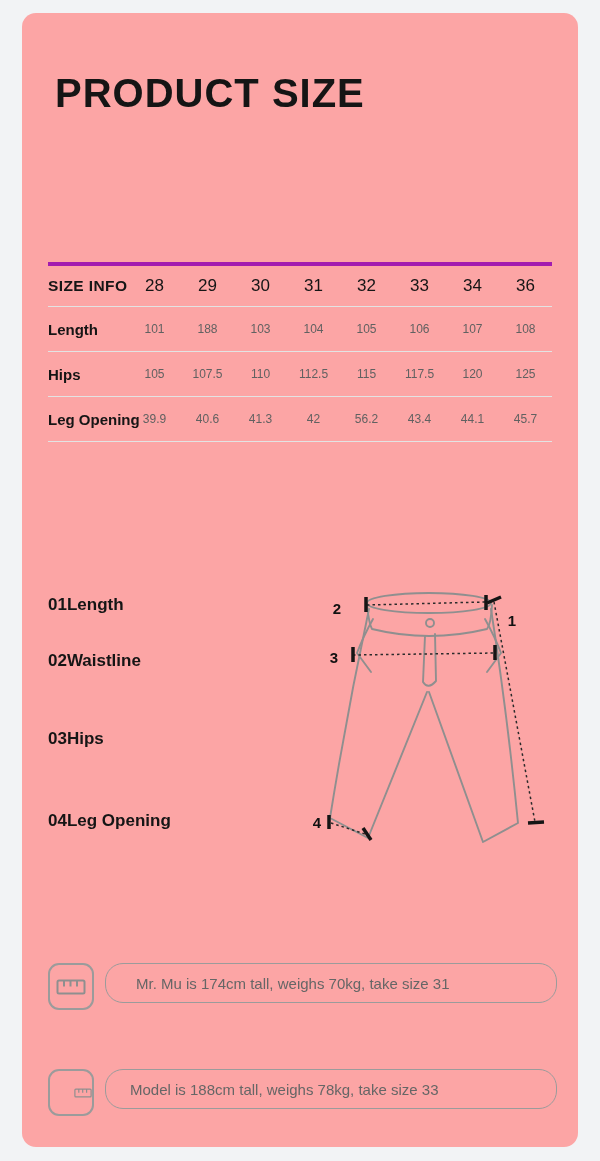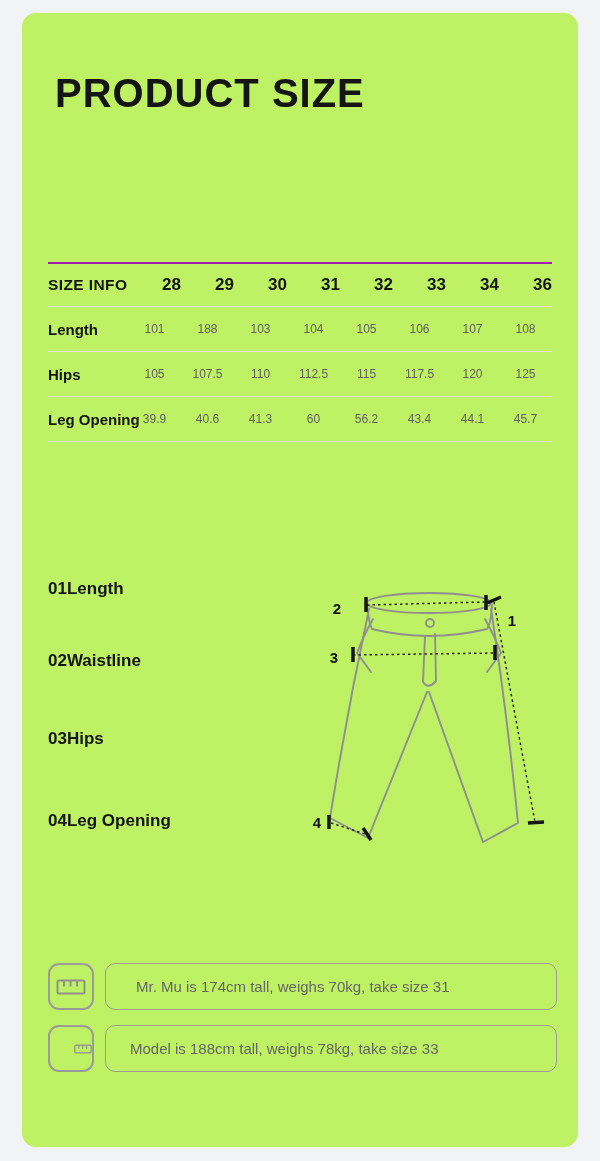--- a/index.html
+++ b/index.html
@@ -6,67 +6,67 @@
   html, body { width:600px; height:1161px; }
   body {
     background:#f2f3f5;
     font-family:"Liberation Sans", sans-serif;
     position:relative;
     overflow:hidden;
   }
   .card {
     position:absolute; left:22px; top:13px;
     width:556px; height:1134px;
-    background:#bef264; border-radius:14px;
+    background:#fca5a5; border-radius:14px;
   }
   .title {
     position:absolute; left:33px; top:58px;
     font-size:40px; font-weight:700; color:#151515;
     letter-spacing:1px; white-space:nowrap;
   }
   
   .size-table { position:absolute; left:26px; top:249px; width:504px; }
   .t-row {
     display:grid; grid-template-columns:80px repeat(8, 53px);
     align-items:center; height:45px;
     border-bottom:1px solid #e3e3e3;
   }
-  .t-row.header { border-top:2px solid #a21caf; }
+  .t-row.header { border-top:4px solid #a21caf; }
   .t-label {
     font-size:15px; font-weight:700; color:#151515;
     white-space:nowrap; overflow:visible;
   }
   .t-row.header .t-label { font-size:15.5px; letter-spacing:0.4px; }
-  .t-size { font-size:17px; font-weight:700; color:#151515; text-align:right; }
+  .t-size { font-size:17px; font-weight:400; color:#151515; text-align:center; }
   .t-val  { font-size:12px; color:#616161; text-align:center; }
   
   .measure-item {
     position:absolute; left:26px;
     font-size:17px; font-weight:700; color:#151515; white-space:nowrap;
   }
-  .mi-0 { top:566px; } .mi-1 { top:638px; } .mi-2 { top:716px; } .mi-3 { top:798px; }
+  .mi-0 { top:582px; } .mi-1 { top:638px; } .mi-2 { top:716px; } .mi-3 { top:798px; }
   
   .pants { position:absolute; left:283px; top:569px; }
   .pants .outline { fill:none; stroke:#8f8f8f; stroke-width:1.9; stroke-linejoin:round; stroke-linecap:round; }
   .pants .dotted  { fill:none; stroke:#2a2a2a; stroke-width:1.5; stroke-dasharray:2.5 3; }
   .pants .tick    { stroke:#151515; stroke-width:3.5; stroke-linecap:butt; }
   .pants .marker  { font-family:"Liberation Sans", sans-serif; font-size:15px; font-weight:700; fill:#111111; }
   
   .note-icon {
     position:absolute; left:26px; width:46px; height:47px;
     border:2px solid #9b9b9b; border-radius:11px;
     display:flex; align-items:center; justify-content:center;
   }
   .note-box {
-    position:absolute; left:83px; width:452px; height:47px;
-    border:1.5px solid #9b9b9b; border-radius:10px;
+    position:absolute; left:83px; width:452px; height:40px;
+    border:1.5px solid #9b9b9b; border-radius:18px;
     display:flex; align-items:center; padding-left:30px;
     font-size:15px; color:#666666; white-space:nowrap;
   }
-  .row-0 { top:950px; } .row-1 { top:1012px;padding-left:24px; }
+  .row-0 { top:950px; } .row-1 { top:1056px;padding-left:24px; }
   .ruler-glyph { stroke:#8f8f8f; stroke-width:2; fill:none; }
 </style>
 </head>
 <body>
 
 <div class="card">
 
   <div class="title">PRODUCT SIZE</div>
 
   <div class="size-table">
@@ -101,21 +101,21 @@
       <span class="t-val">115</span>
       <span class="t-val">117.5</span>
       <span class="t-val">120</span>
       <span class="t-val">125</span>
     </div>
     <div class="t-row">
       <span class="t-label">Leg Opening</span>
       <span class="t-val">39.9</span>
       <span class="t-val">40.6</span>
       <span class="t-val">41.3</span>
-      <span class="t-val">60</span>
+      <span class="t-val">42</span>
       <span class="t-val">56.2</span>
       <span class="t-val">43.4</span>
       <span class="t-val">44.1</span>
       <span class="t-val">45.7</span>
     </div>
   </div>
 
   <div class="measure-item mi-0">01Length</div>
   <div class="measure-item mi-1">02Waistline</div>
   <div class="measure-item mi-2">03Hips</div>

